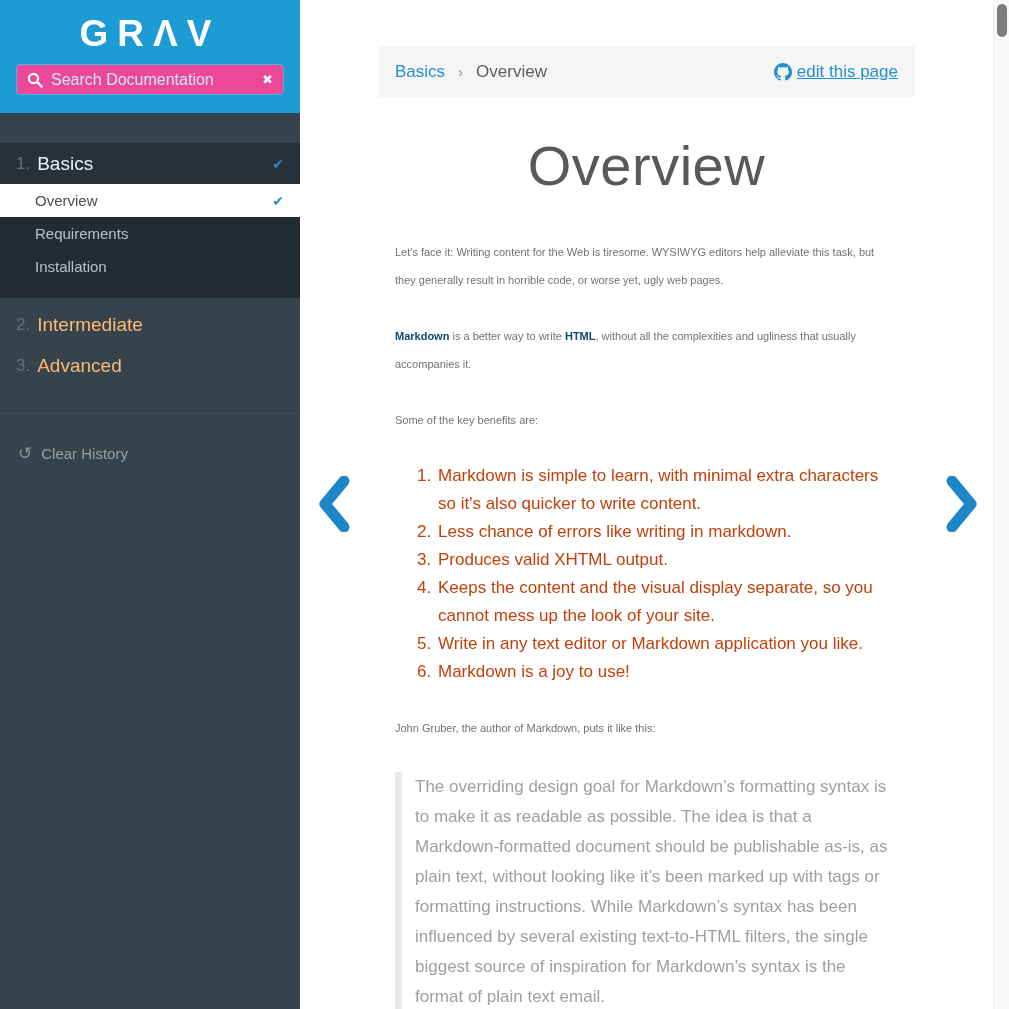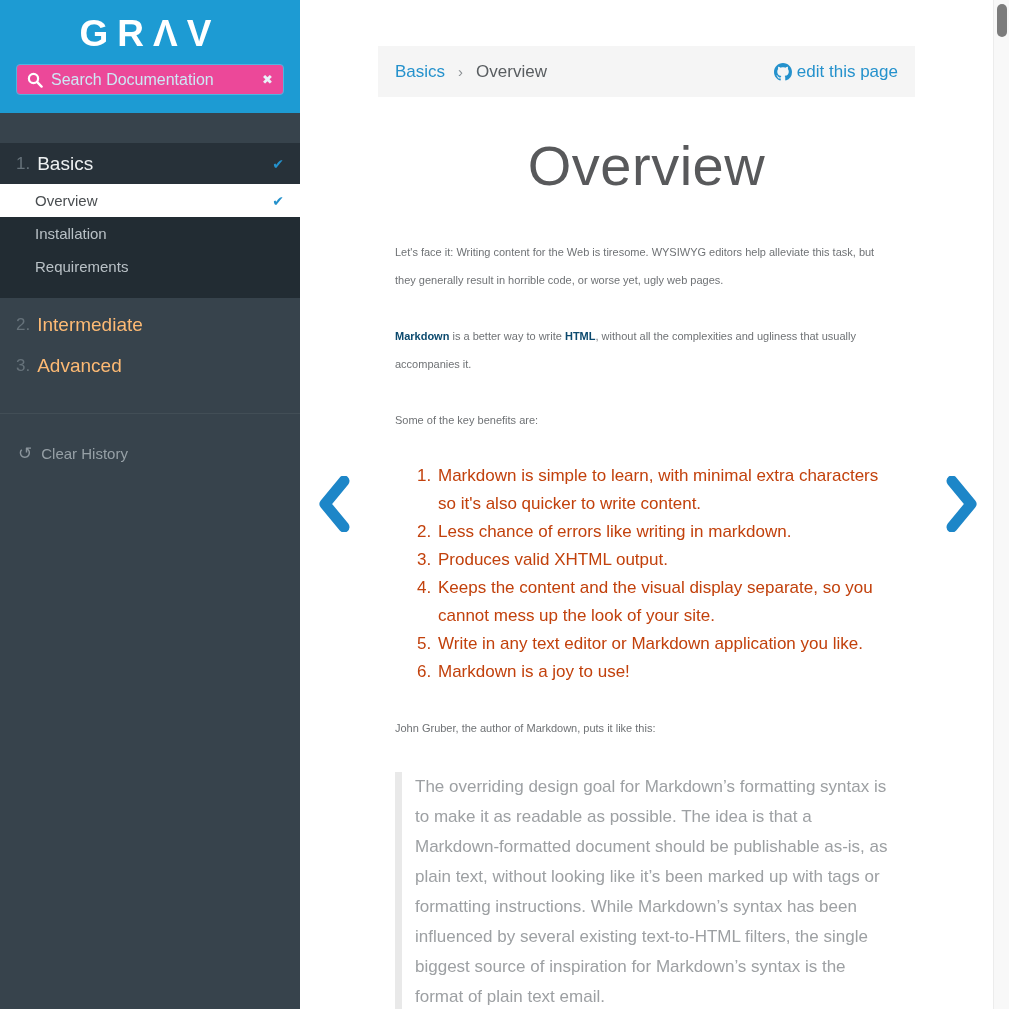--- a/index.html
+++ b/index.html
@@ -45,21 +45,21 @@
   .main { position:absolute; left:300px; top:0; width:709px; height:1009px; background:#fff; }
   .main-inner { width:693px; height:1009px; }
   .container { width:537px; margin:0 auto; }
 
   .breadcrumb-bar { margin-top:46px; height:51px; background:#f5f5f5;
     display:flex; align-items:center; padding:0 17px; font-size:17px; }
   .crumb-link { color:#2491cc; text-decoration:none; cursor:pointer; }
   .crumb-sep { color:#8a8f93; margin:0 13px; font-size:15px; }
   .crumb-current { color:#595d60; }
   .edit-link { margin-left:auto; color:#2491cc; display:flex; align-items:center;
-    cursor:pointer; }
+    cursor:pointer;text-decoration:underline; }
   .edit-link svg { margin-right:5px; }
 
   h1.page-title { margin-top:36px; text-align:center; font-size:56px; font-weight:500;
     color:#58595b; letter-spacing:0.5px; }
 
   .article { padding:0 17px; margin-top:40px; }
   .article p { font-size:11px; line-height:28px; color:#6f7275; margin-bottom:28px; }
   .article b { font-weight:bold; color:#0c4a6e; }
   ol.benefits { margin:28px 0 28px 0; padding-left:41px; }
   ol.benefits li { font-size:17px; line-height:28px; color:#c2410c; padding-left:2px; }
@@ -100,24 +100,24 @@
         <span class="num">1.</span>
         <span class="lbl">Basics</span>
         <span class="check">✔</span>
       </div>
       <div class="subsection">
         <div class="sub-row active">
           <span>Overview</span>
           <span class="check">✔</span>
         </div>
         <div class="sub-row">
-          <span>Installation</span>
+          <span>Requirements</span>
         </div>
         <div class="sub-row">
-          <span>Requirements</span>
+          <span>Installation</span>
         </div>
       </div>
 
       <div class="section-gap"></div>
 
       <div class="chapter-row">
         <span class="num">2.</span>
         <span class="lbl">Intermediate</span>
       </div>
       <div class="chapter-row">

